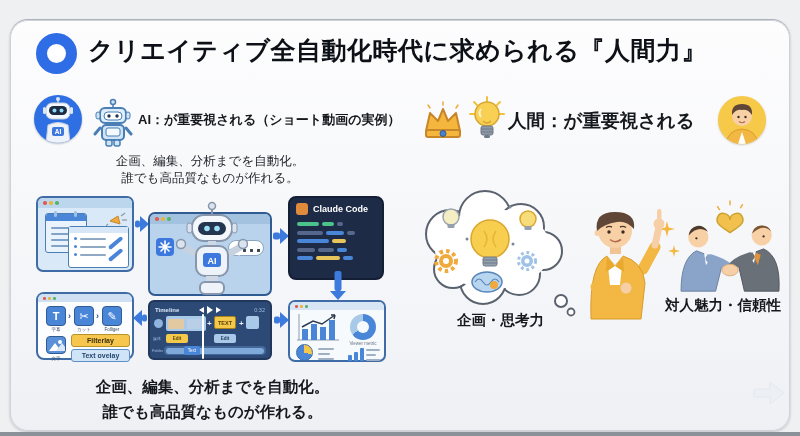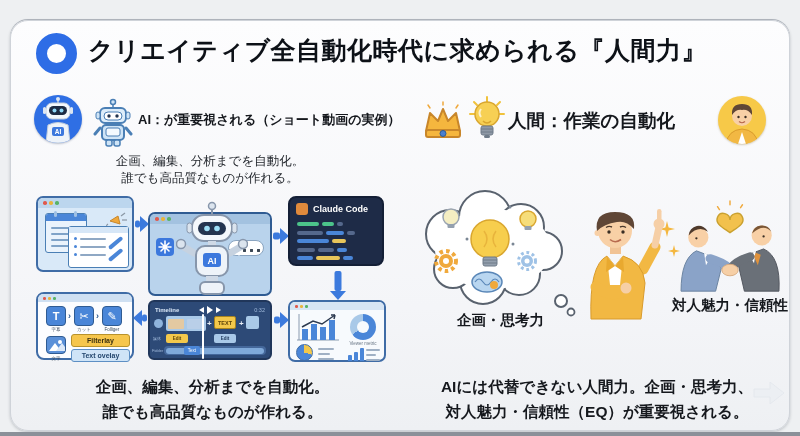--- a/index.html
+++ b/index.html
@@ -53,21 +53,21 @@
   .winB .tbar { background:#a3c2e0; }
   .appicon { position:absolute; left:6px; top:24px; width:18px; height:18px; border-radius:4px; background:#3c78dd; }
   .bubble { position:absolute; right:6px; top:26px; width:36px; height:16px; background:#fff;
     border:1.5px solid #8aa4c0; border-radius:8px;
     background-image:radial-gradient(circle,#3a4654 1.4px,transparent 1.6px);
     background-size:7px 7px; background-position:5px 6px; background-repeat:repeat-x; }
   .bubble::after { content:""; position:absolute; left:6px; bottom:-5px;
     border:4px solid transparent; border-top:5px solid #fff; }
   .robotB { position:absolute; left:26px; top:-13px; width:72px; height:98px; }
 
-  .winC { left:258px; top:8px; width:96px; height:70px; background:#1e2b47; border:2px solid #141f36; border-radius:8px; }
+  .winC { left:258px; top:8px; width:96px; height:84px; background:#1e2b47; border:2px solid #141f36; border-radius:8px; }
   .chead { position:absolute; left:6px; top:5px; display:flex; align-items:center; gap:5px; }
   .clogo { width:12px; height:12px; border-radius:3px; background:#e08a3c; }
   .ctitle { color:#fff; font-size:9px; font-weight:700; }
   .code { position:absolute; left:7px; top:24px; right:6px; }
   .crow { display:flex; gap:3px; margin-bottom:4.5px; }
   .crow b { height:4px; border-radius:2px; display:block; }
   .cg{background:#4cc38a}.cb{background:#4a86d8}.cn{background:#55688c}.cy{background:#e8c55a}
 
   .winD { left:118px; top:112px; width:124px; height:60px; background:#2d4a77; border:2px solid #20365a; border-radius:6px; }
   .dhead { position:absolute; left:5px; right:5px; top:3px; height:9px; display:flex; align-items:center; }
@@ -148,21 +148,21 @@
   .avatarR { left:718px; top:96px; width:48px; height:48px; border-radius:50%; background:#f7c948; overflow:hidden;
     box-shadow:0 1px 2px rgba(120,90,20,.3); }
   .subR { left:408px; top:147px; width:380px; text-align:center; font-size:12px; line-height:16.5px; color:#24282e; }
 
   .rillo { left:415px; top:183px; width:378px; height:168px; }
   .cloud { position:absolute; left:0; top:6px; width:162px; height:130px; }
   .lblThink { position:absolute; left:8px; top:128px; width:155px; text-align:center;
     font-size:14.5px; font-weight:700; color:#15181d; }
   .man { position:absolute; left:148px; top:18px; width:120px; height:150px; }
   .shake { position:absolute; left:252px; top:16px; width:126px; height:96px; }
-  .lblEQ { position:absolute; left:250px; top:112px; width:130px; text-align:center;
+  .lblEQ { position:absolute; left:250px; top:112px; width:130px; text-align:left;
     font-size:14.5px; font-weight:700; color:#15181d; line-height:21px; }
 
   .bottomR { left:402px; top:374px; width:390px; text-align:center; font-size:15.5px; font-weight:700;
     color:#15181d; line-height:25px; }
 
   .watermark { left:752px; top:380px; width:34px; height:26px; opacity:.8; }
 </style>
 </head>
 <body>
 
@@ -445,21 +445,21 @@
   <svg class="bulbH abs" viewBox="0 0 38 48">
     <path d="M19,2 v5 M6,7 l3,3 M32,7 l-3,3 M2,19 h5 M36,19 h-5" stroke="#f0c23c" stroke-width="2" stroke-linecap="round"></path>
     <circle cx="19" cy="19" r="12" fill="#f7d054" stroke="#d9a62e" stroke-width="1.5"></circle>
     <path d="M13,14 q-3,4 0,8" stroke="#fff" stroke-width="2" fill="none" opacity=".7"></path>
     <path d="M15,26 q4,4 8,0" stroke="#d9a62e" stroke-width="1.5" fill="none"></path>
     <rect x="13" y="31" width="12" height="9" rx="2" fill="#8f99a6" stroke="#6e7a88"></rect>
     <line x1="13" y1="34" x2="25" y2="34" stroke="#6e7a88"></line>
       <line x1="13" y1="37" x2="25" y2="37" stroke="#6e7a88"></line>
     <rect x="16" y="40" width="6" height="3" rx="1.5" fill="#6e7a88"></rect>
   </svg>
-  <div class="headR abs">人間：作業の自動化</div>
+  <div class="headR abs">人間：が重要視される</div>
   <div class="avatarR abs">
     <svg width="48" height="48" viewBox="0 0 48 48">
       <path d="M8,48 Q10,34 24,33 Q38,34 40,48 z" fill="#f2b843" stroke="#d99b2c"></path>
       <path d="M20,48 L24,36 L28,48 z" fill="#fff"></path>
       <circle cx="24" cy="20" r="10" fill="#f8d0a6"></circle>
       <path d="M14,19 q-1,-11 10,-11 q11,0 10,11 q-4,-6 -10,-5 q-6,-1 -10,5 z" fill="#5f4636"></path>
       <circle cx="20.5" cy="21" r="1.2" fill="#3a2e24"></circle>
         <circle cx="27.5" cy="21" r="1.2" fill="#3a2e24"></circle>
       <path d="M21,25.5 q3,2.5 6,0" stroke="#b86a4e" stroke-width="1.2" fill="none"></path>
     </svg>
@@ -549,21 +549,17 @@
       <circle cx="100" cy="39" r="1.2" fill="#3a2e24"></circle>
       <path d="M44,62 Q58,66 64,72" stroke="#8aa3c8" stroke-width="9" fill="none" stroke-linecap="round"></path>
       <path d="M86,60 Q72,64 66,72" stroke="#6a7078" stroke-width="9" fill="none" stroke-linecap="round"></path>
       <ellipse cx="65" cy="74" rx="8.5" ry="6" fill="#f6cfa6" stroke="#d8ab80"></ellipse>
     </svg>
     <div class="lblEQ">
       <div>対人魅力・信頼性</div>
     </div>
   </div>
 
-  <div class="bottomR abs">
-    <div>AIには代替できない人間力。企画・思考力、</div>
-    <div>対人魅力・信頼性（EQ）が重要視される。</div>
-  </div>
 
   <svg class="watermark abs" viewBox="0 0 34 26">
     <polygon points="2,9 18,9 18,2 32,13 18,24 18,17 2,17" fill="#eceff3" stroke="#e2e6ec"></polygon>
   </svg>
 </div>
 
 </body></html>

